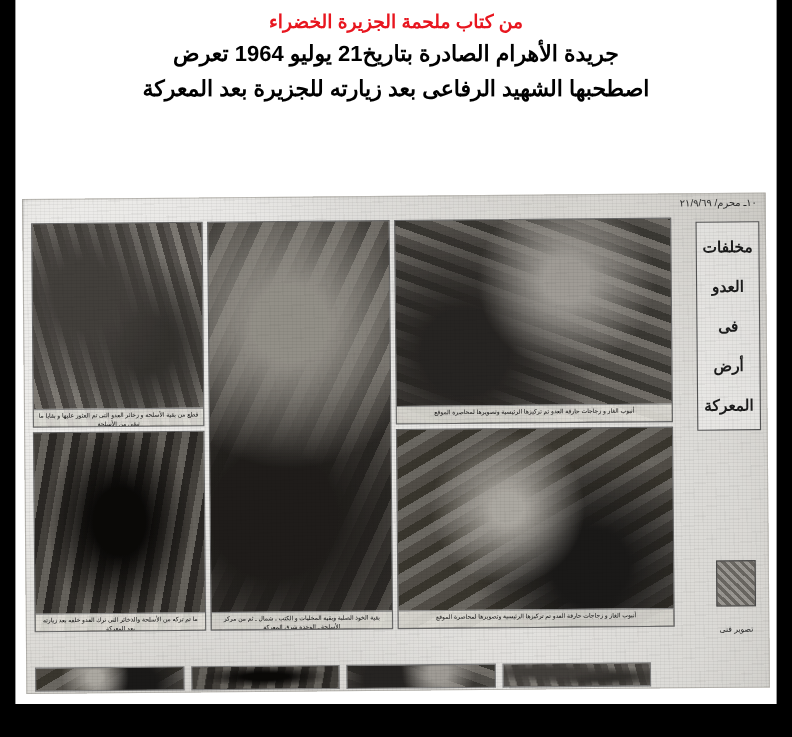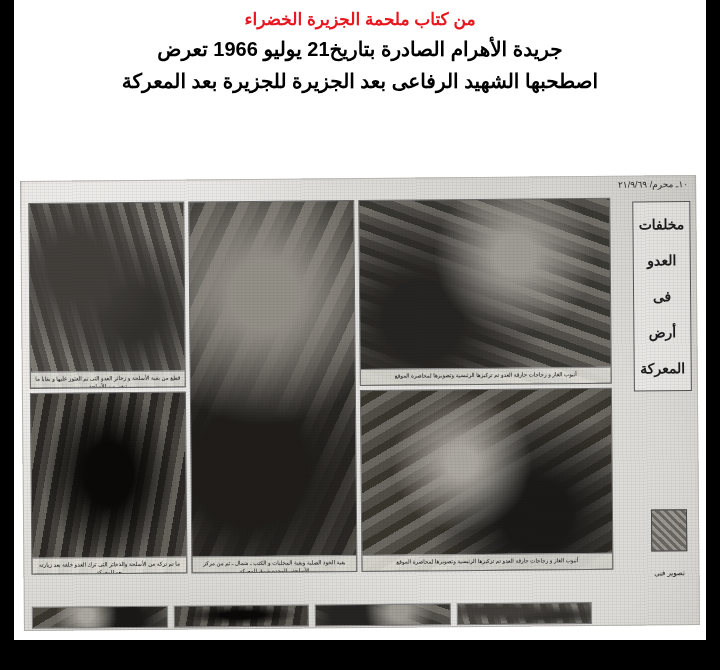--- a/index.html
+++ b/index.html
@@ -224,22 +224,22 @@
 </style>
 </head>
 <body>
 
 <div class="page">
 
   <div class="sheet">
 
     <div class="caption-block">
       <div class="caption-title">من كتاب ملحمة الجزيرة الخضراء</div>
-      <div class="caption-body">جريدة الأهرام الصادرة بتاريخ21 يوليو 1966 تعرض</div>
-      <div class="caption-body">اصطحبها الشهيد الرفاعى بعد الجزيرة للجزيرة بعد المعركة</div>
+      <div class="caption-body">جريدة الأهرام الصادرة بتاريخ21 يوليو 1964 تعرض</div>
+      <div class="caption-body">اصطحبها الشهيد الرفاعى بعد زيارته للجزيرة بعد المعركة</div>
     </div>
 
     <div class="clipping">
 
       <div class="clip-date">١٠ـ محرم/ ٢١/٩/٦٩</div>
 
       <div class="masthead">
         <span>مخلفات</span>
         <span>العدو</span>
         <span>فى</span>

